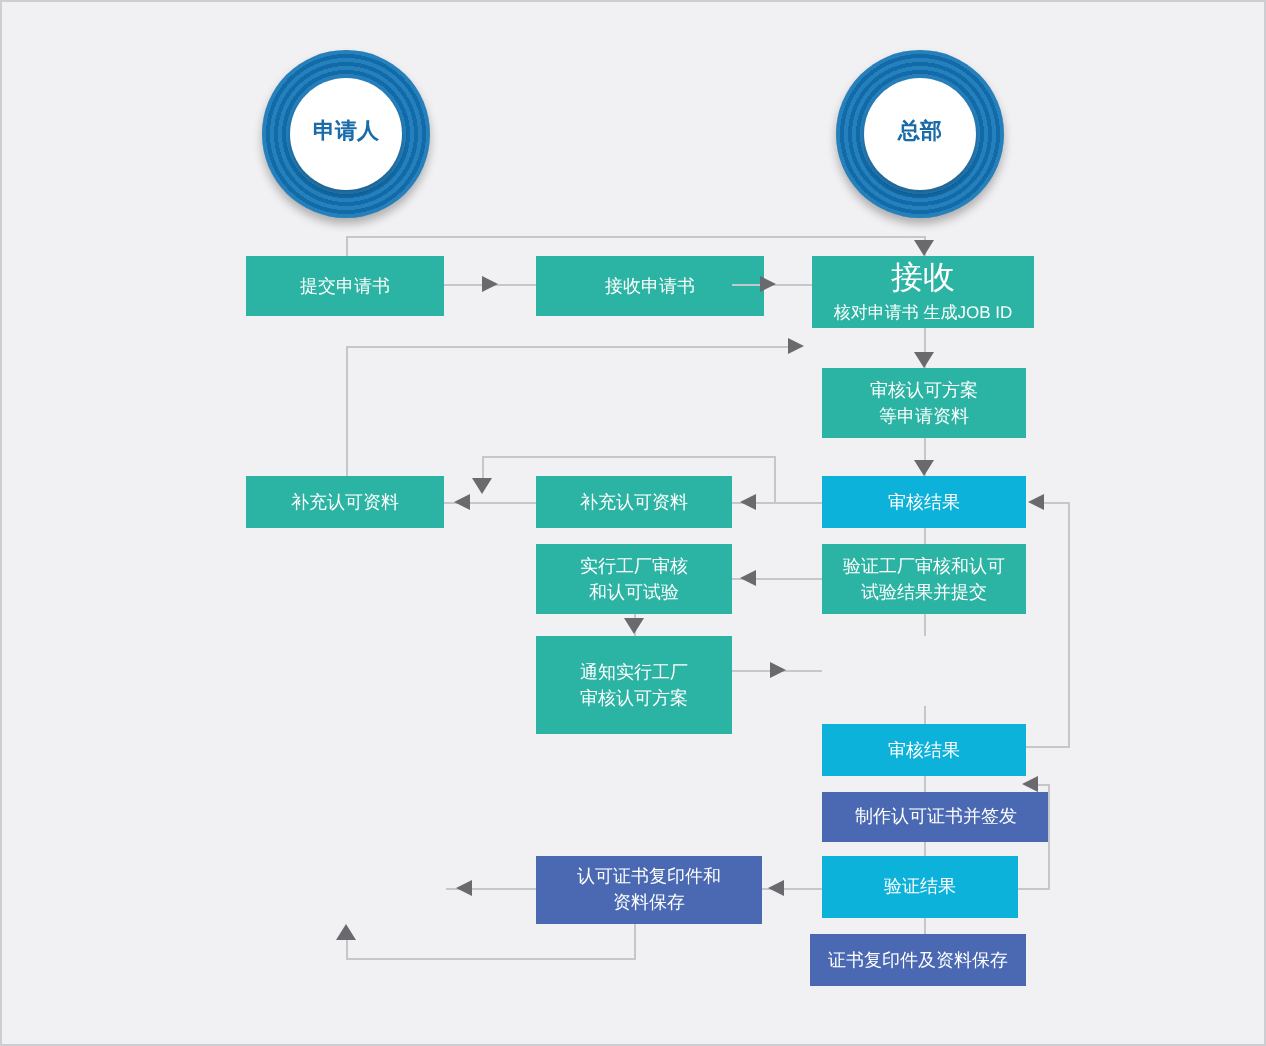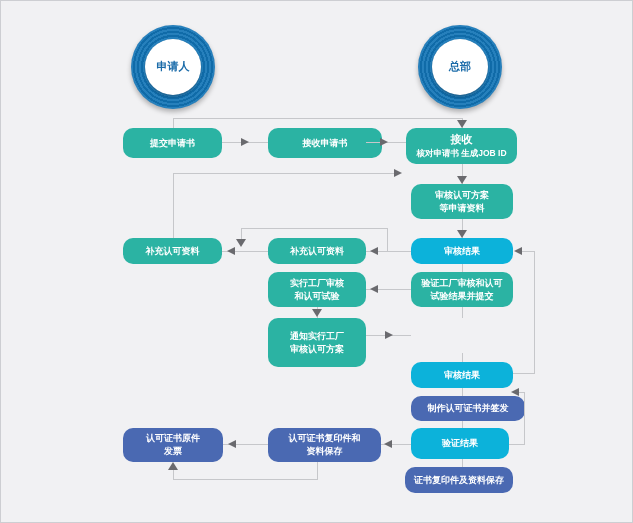--- a/index.html
+++ b/index.html
@@ -31,28 +31,27 @@
     position:relative;width:56px;height:56px;border-radius:50%;
     background:#fff;box-shadow:0 2px 3px rgba(0,0,0,.25);
     display:flex;flex-direction:column;align-items:center;justify-content:center;
     color:var(--circle_text,#1a6ba9);
     font-size:11px;font-weight:bold;line-height:1.25;text-align:center;
   }
   
   .box{
     position:absolute;box-sizing:border-box;
     display:flex;flex-direction:column;align-items:center;justify-content:center;
-    color:#fff;font-size:9px;font-weight:bold;line-height:1.4;text-align:center;
+    color:#fff;font-size:9px;font-weight:normal;line-height:1.4;text-align:center;
     padding:1px 2px;
-    border-radius:10px;
   }
   .c-teal{background:var(--teal,#2bb3a3);}
   .c-cyan{background:var(--cyan,#0cb2da);}
   .c-indigo{background:var(--indigo,#4a69b2);}
-  .box .big{font-size:11px;}
+  .box .big{font-size:16px;}
   .box .small{font-size:8.5px;}
   
   .ln{position:absolute;background:var(--line,#c6c7ca);}
   .arw{position:absolute;width:0;height:0;}
   .ar{border-top:4px solid transparent;border-bottom:4px solid transparent;border-left:8px solid var(--arrow,#6a6a6e);}
   .al{border-top:4px solid transparent;border-bottom:4px solid transparent;border-right:8px solid var(--arrow,#6a6a6e);}
   .ad{border-left:5px solid transparent;border-right:5px solid transparent;border-top:8px solid var(--arrow,#6a6a6e);}
   .au{border-left:5px solid transparent;border-right:5px solid transparent;border-bottom:8px solid var(--arrow,#6a6a6e);}
 </style>
 </head>
@@ -111,24 +110,20 @@
     <span>审核认可方案</span>
   </div>
 
   <div class="box c-cyan" style="left:410px;top:361px;width:102px;height:26px">
     <span>审核结果</span>
   </div>
   <div class="box c-indigo" style="left:410px;top:395px;width:114px;height:25px">
     <span>制作认可证书并签发</span>
   </div>
 
-  <div class="box c-indigo" style="left:122px;top:427px;width:100px;height:34px">
-    <span>认可证书原件</span>
-    <span>发票</span>
-  </div>
   <div class="box c-indigo" style="left:267px;top:427px;width:113px;height:34px">
     <span>认可证书复印件和</span>
     <span>资料保存</span>
   </div>
   <div class="box c-cyan" style="left:410px;top:427px;width:98px;height:31px">
     <span>验证结果</span>
   </div>
 
   <div class="box c-indigo" style="left:404px;top:466px;width:108px;height:26px">
     <span>证书复印件及资料保存</span>

